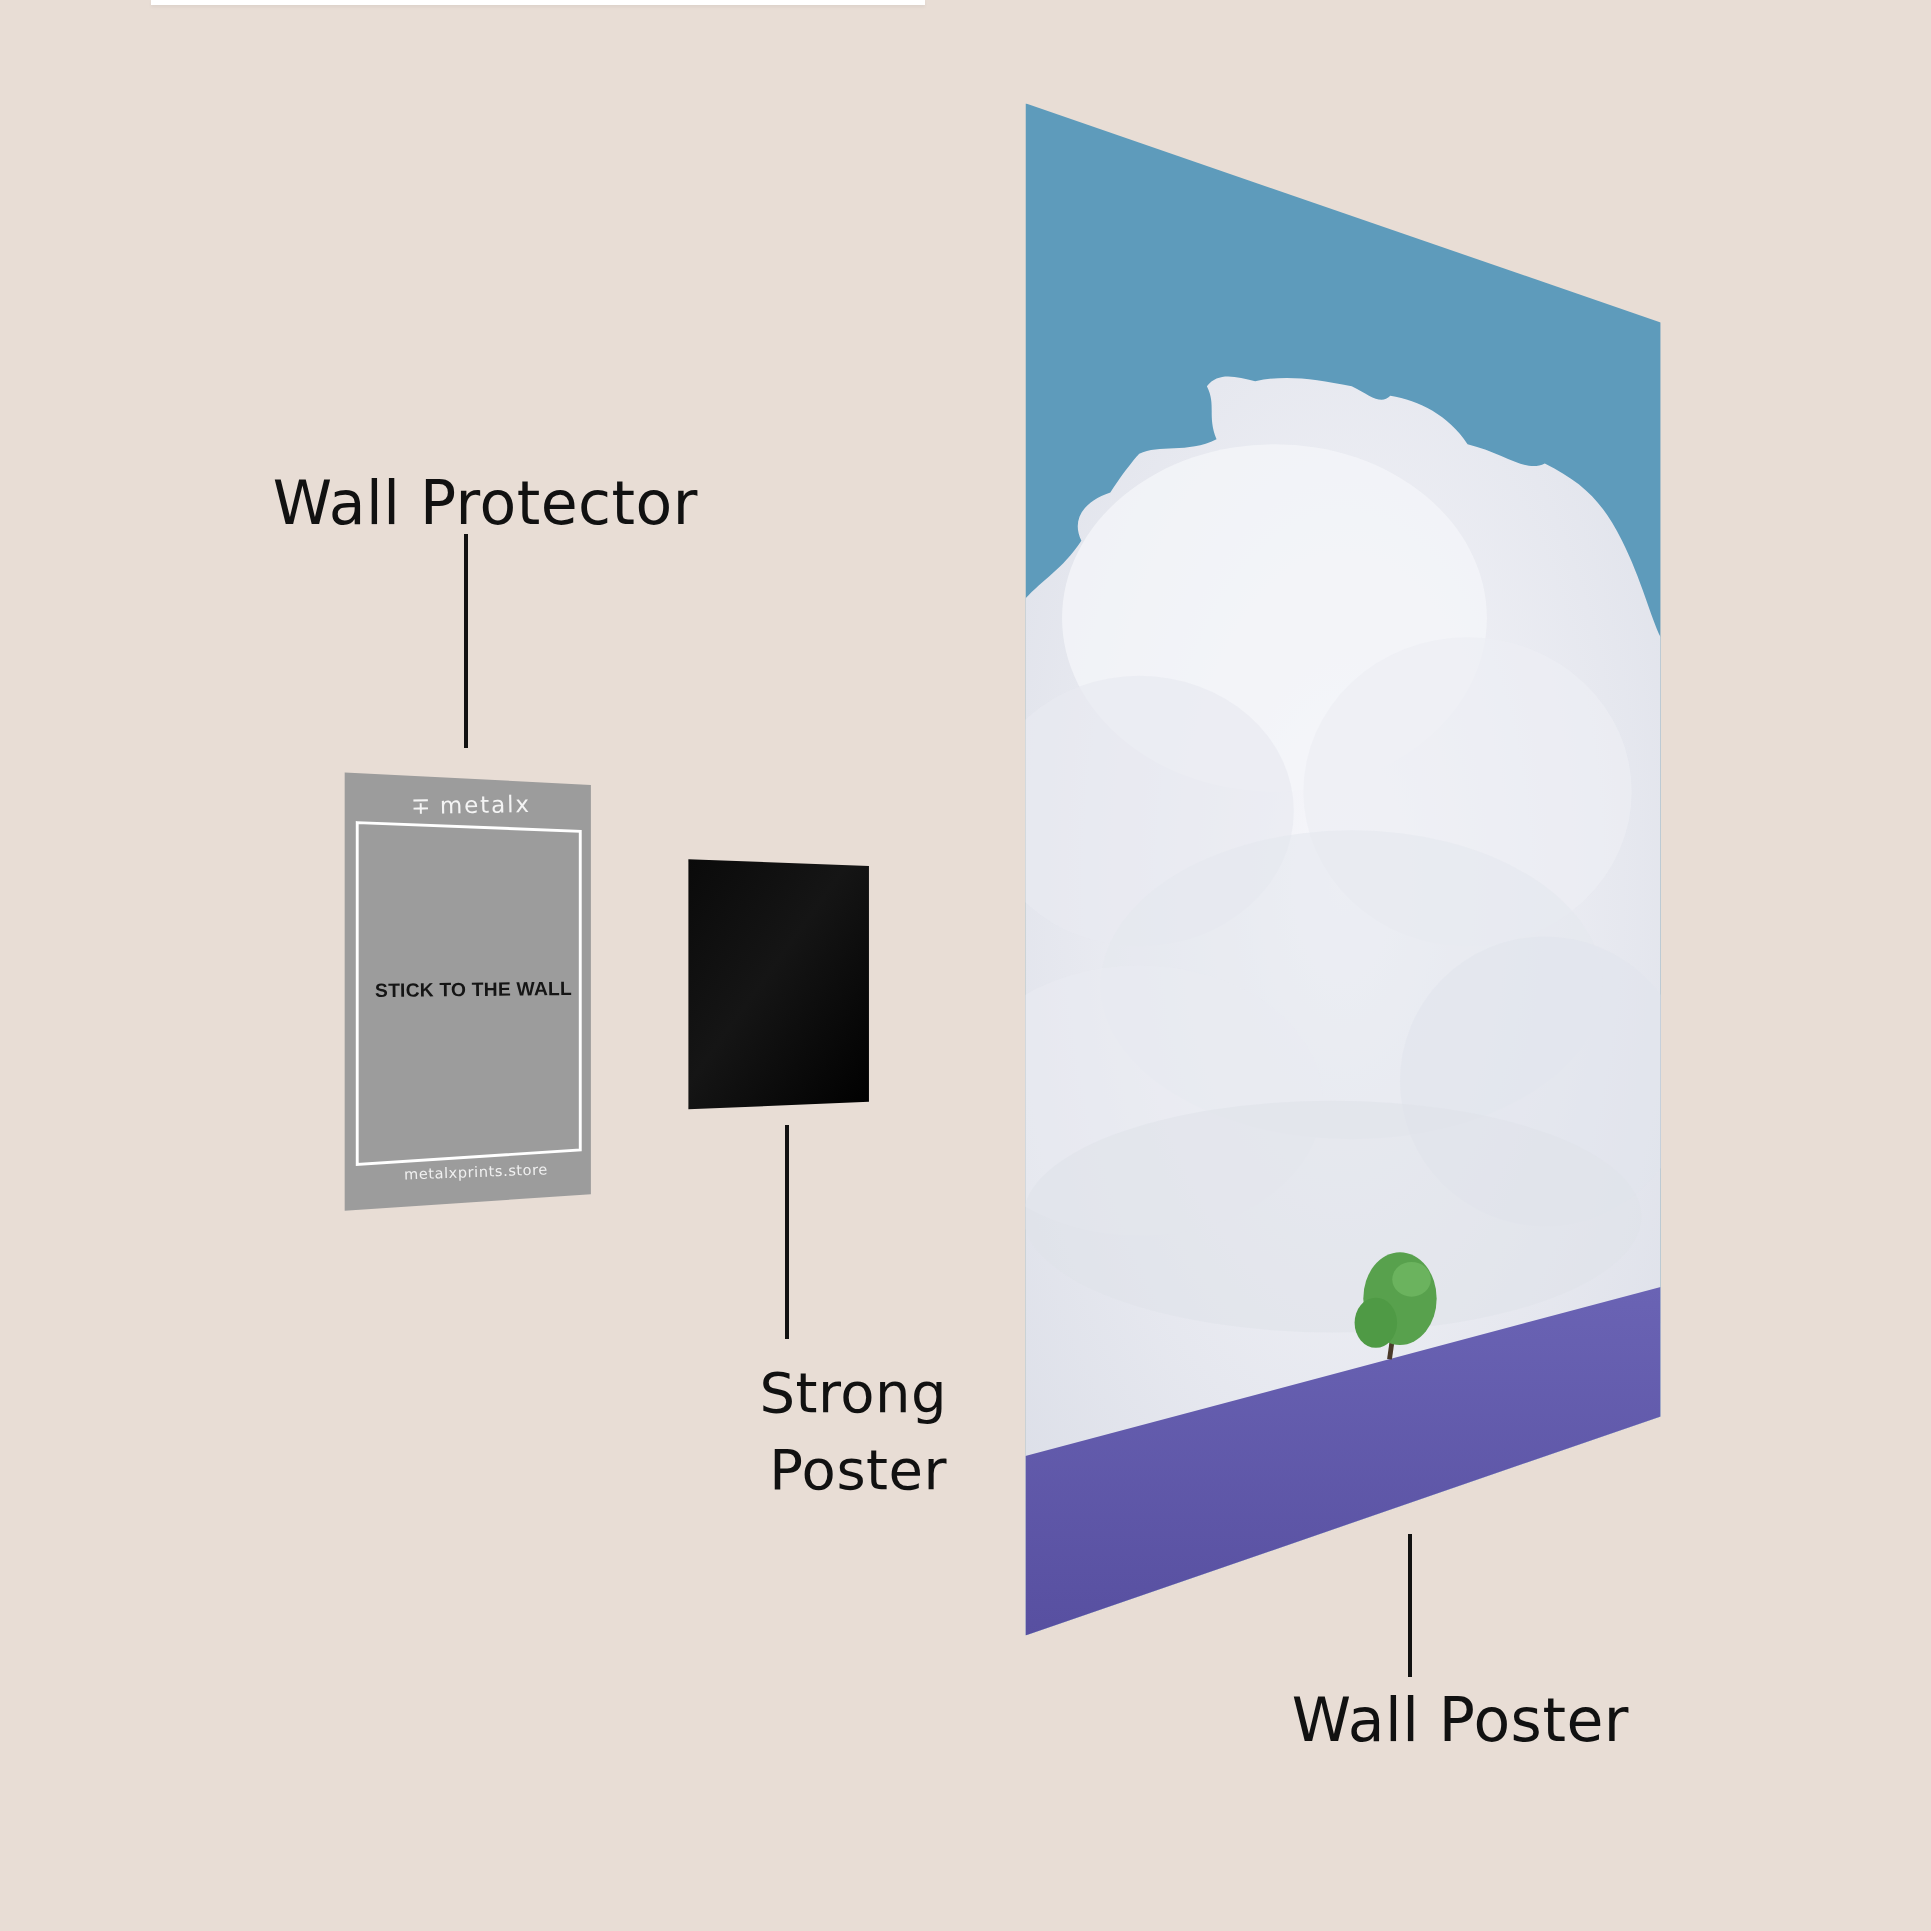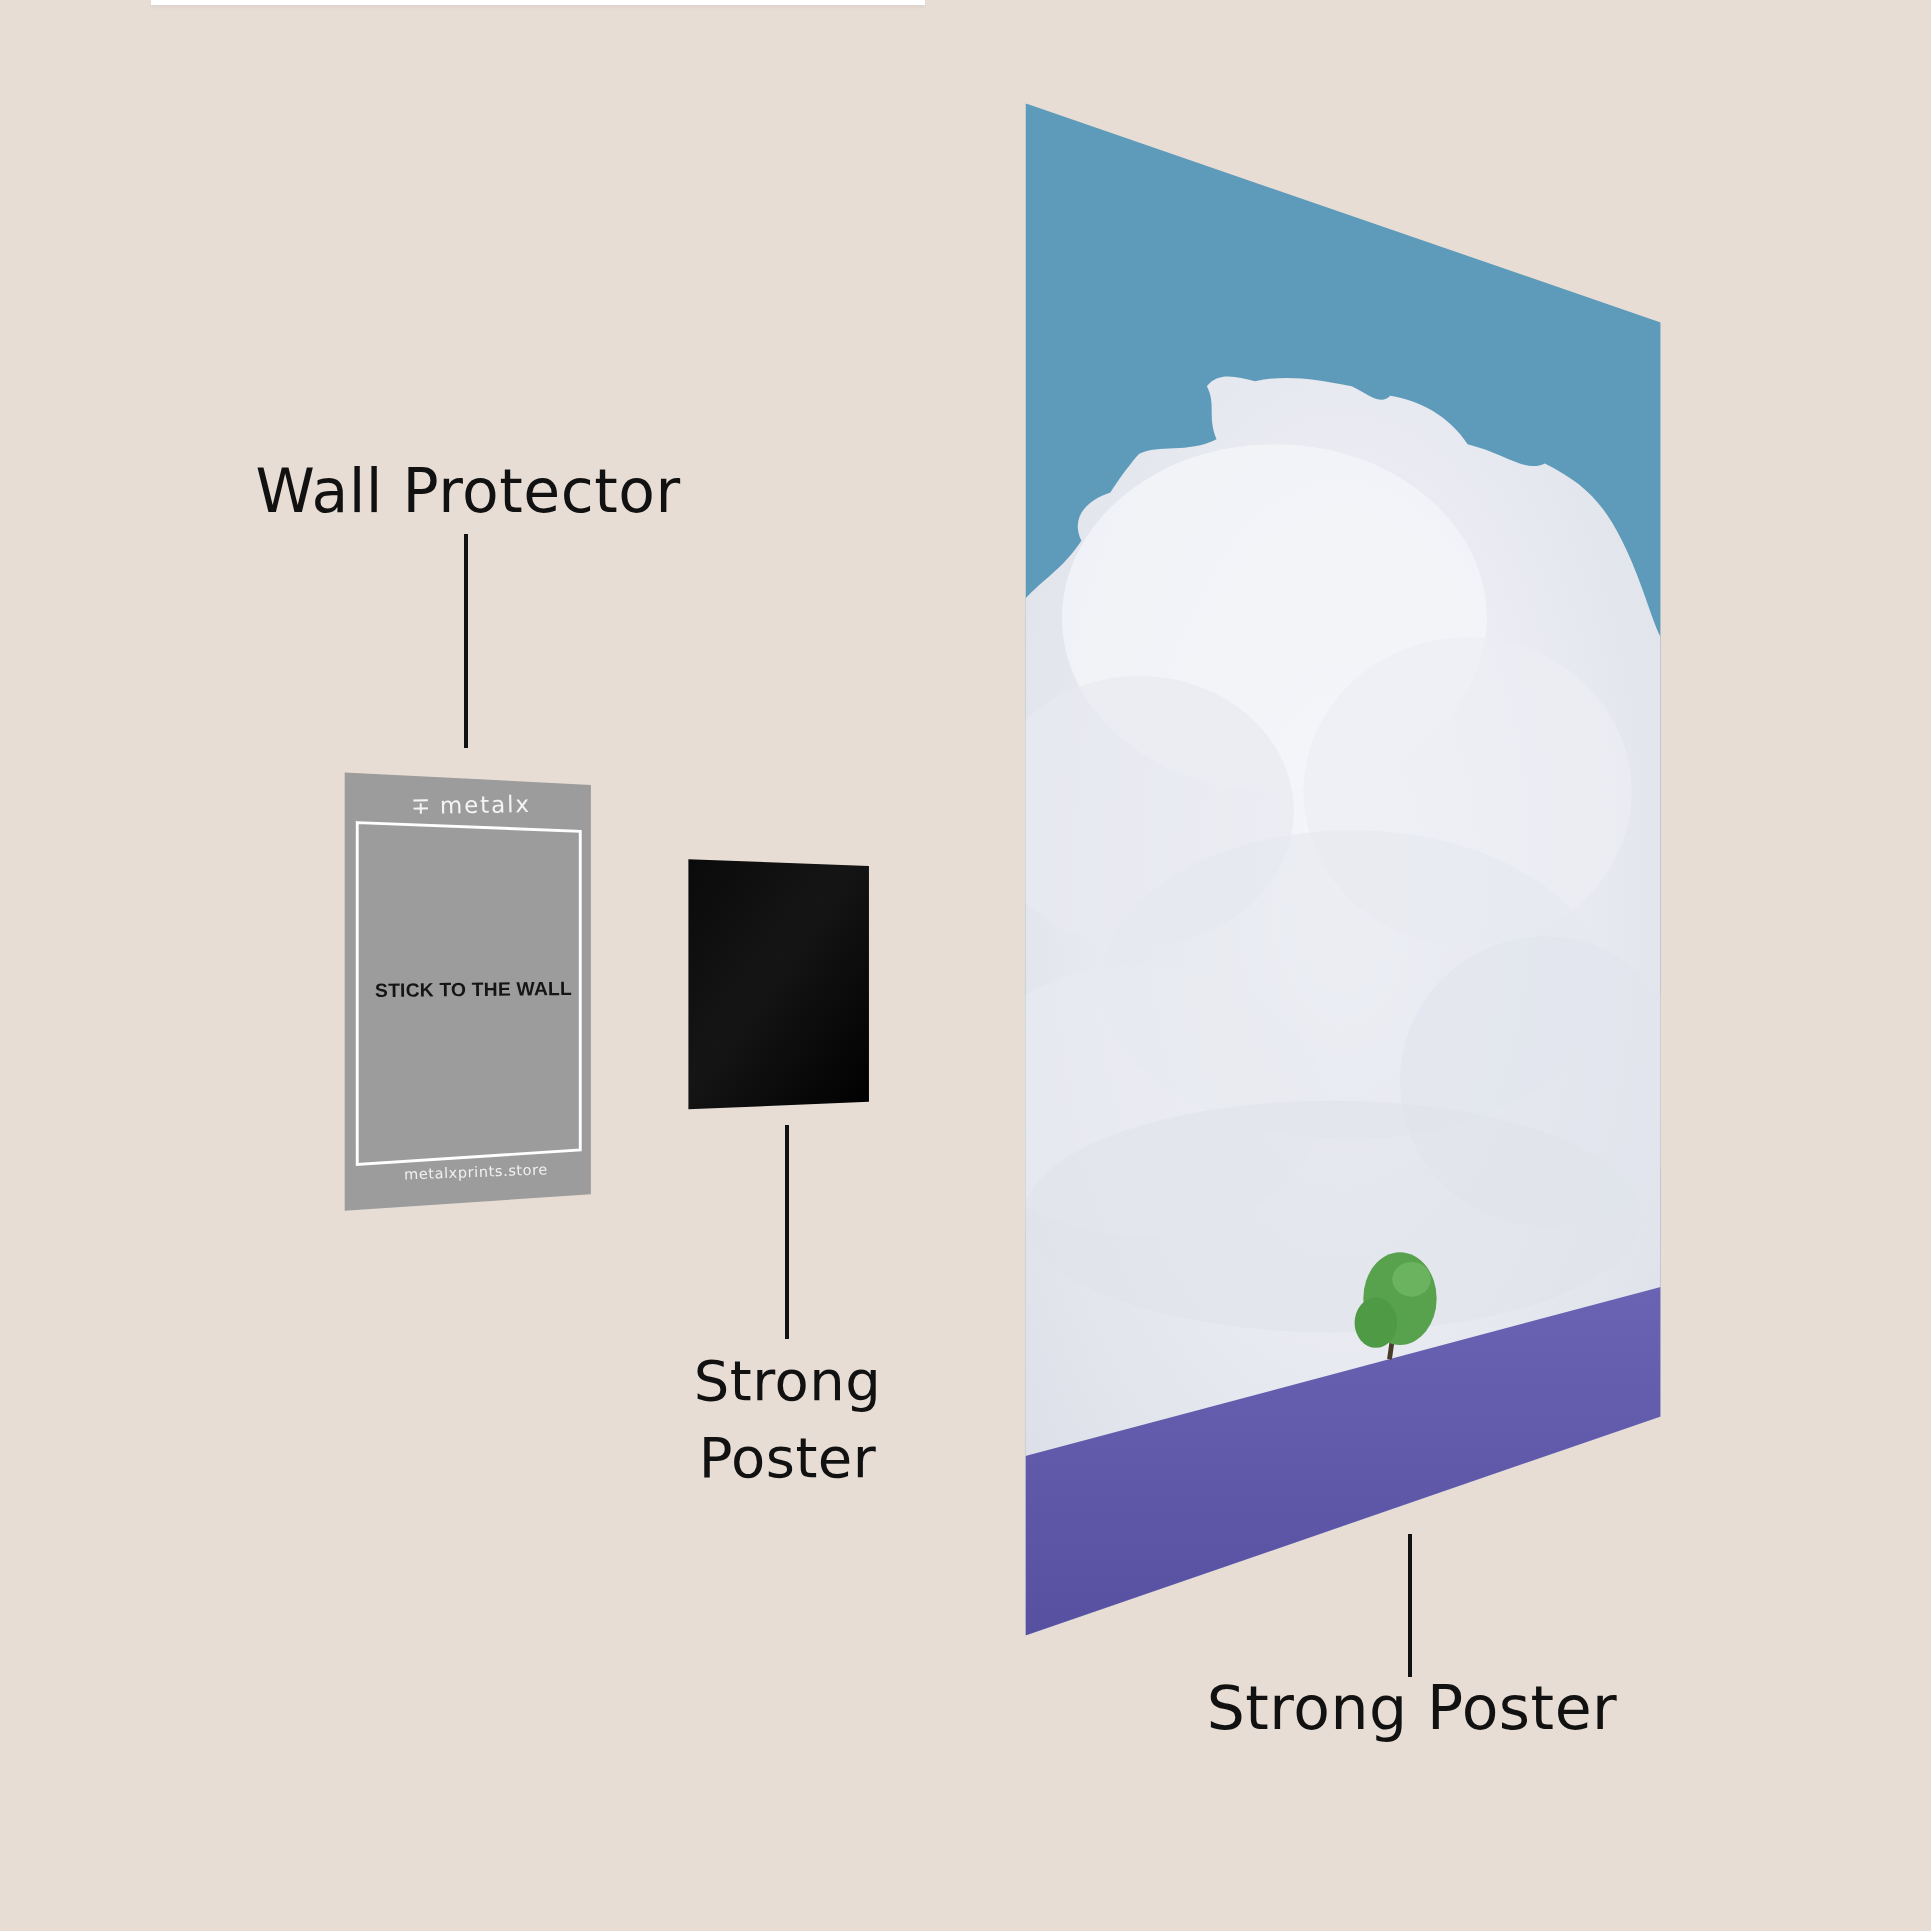--- a/index.html
+++ b/index.html
@@ -8,21 +8,22 @@
       background: #e8ddd5;
       font-family: "DejaVu Sans", "Liberation Sans", sans-serif;
     }
     .topbar {
       position: absolute; left: 151px; top: 0; width: 774px; height: 4.8px;
       background: #ffffff; box-shadow: 0 1.9px 3.9px rgba(0,0,0,0.05);
     }
     .label {
       position: absolute; color: #111; font-weight: 400;
       letter-spacing: 0.5px; white-space: nowrap; line-height: 1.05;
-      text-align: center;
+      text-align: right;
+      margin-top: 12px;
     }
     .label-wall { left: 238px; top: 460px; width: 460px; font-size: 60px; }
     .label-magnet { left: 628px; top: 1342px; width: 319px; font-size: 56px; line-height: 77px; }
     .label-poster { left: 1195px; top: 1677px; width: 434px; font-size: 60px; }
     .leader { position: absolute; width: 3.9px; background: #111; }
     .leader-wall { left: 464px; top: 534px; height: 214px; }
     .leader-magnet { left: 785px; top: 1125px; height: 214px; }
     .leader-poster { left: 1408px; top: 1534px; height: 143px; }
     svg.scene { position: absolute; left: 0; top: 0; }
     .protector-text {
@@ -114,14 +115,14 @@
 <div class="label label-wall">Wall Protector</div>
 <div class="leader leader-wall"></div>
 
 <div class="leader leader-magnet"></div>
 <div class="label label-magnet">
   <div>Strong</div>
   <div>Poster</div>
 </div>
 
 <div class="leader leader-poster"></div>
-<div class="label label-poster">Strong Poster</div>
+<div class="label label-poster">Wall Poster</div>
 
 
 </body></html>

